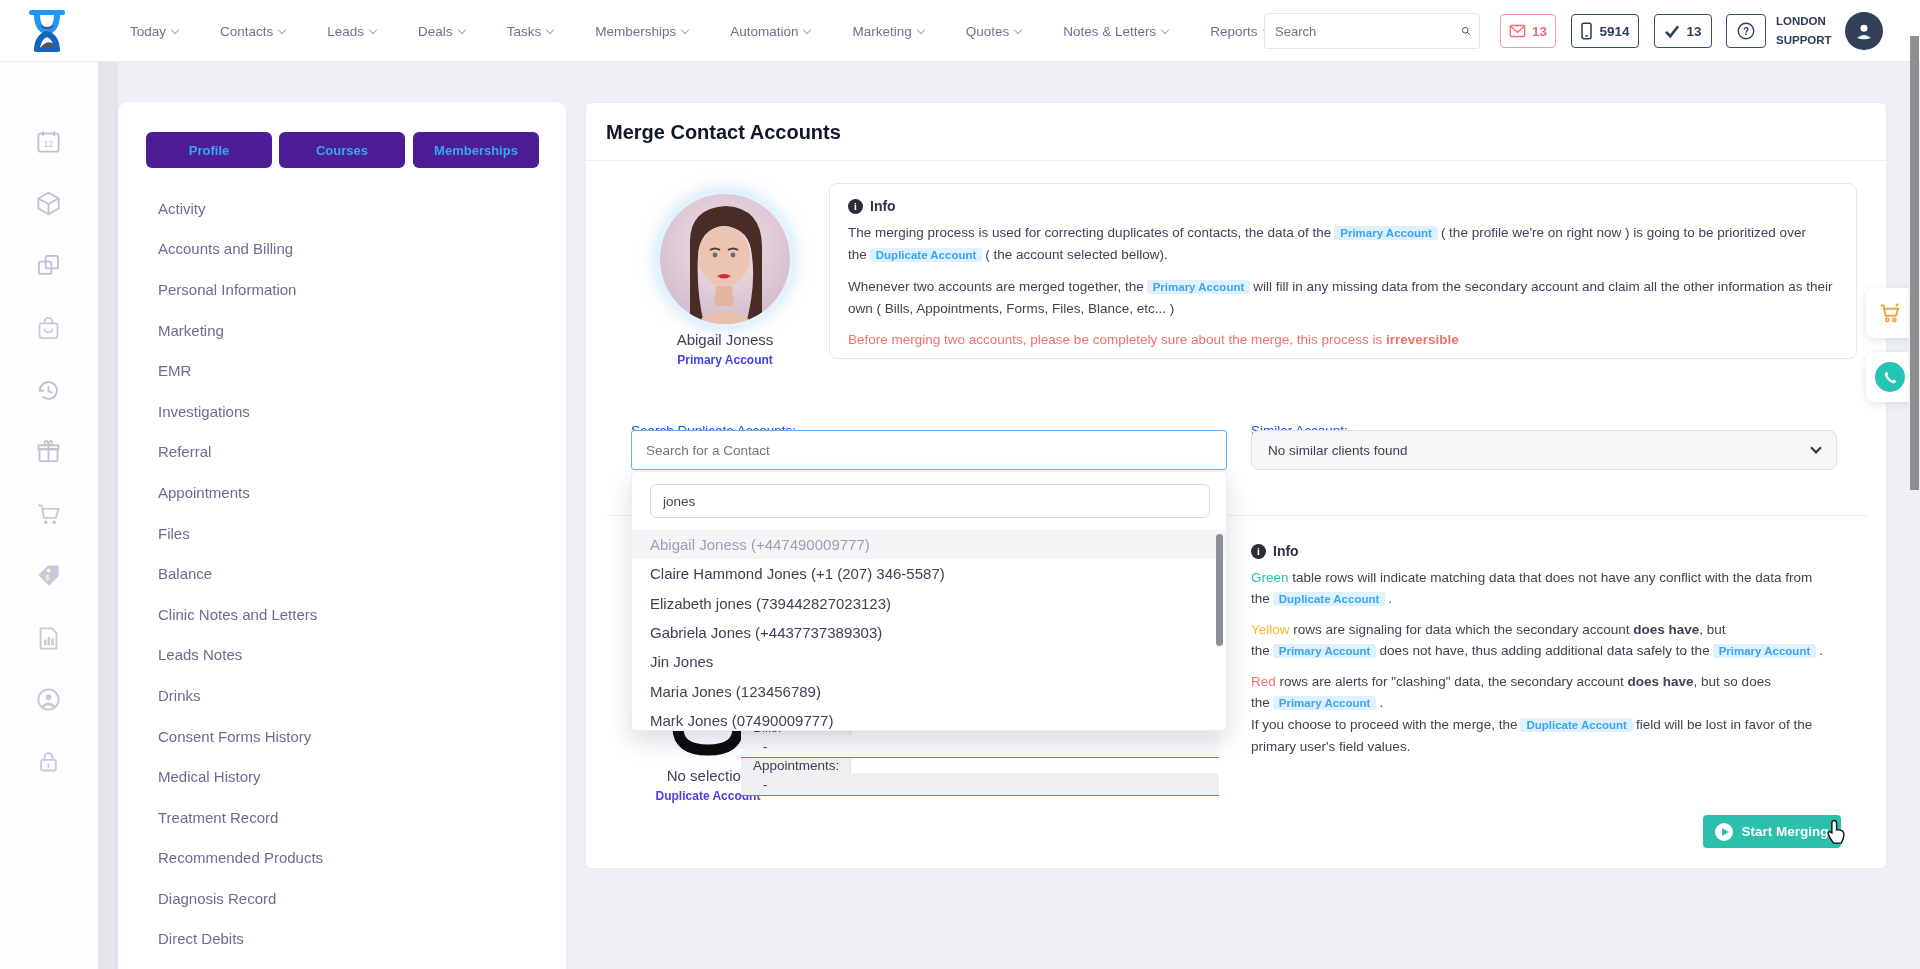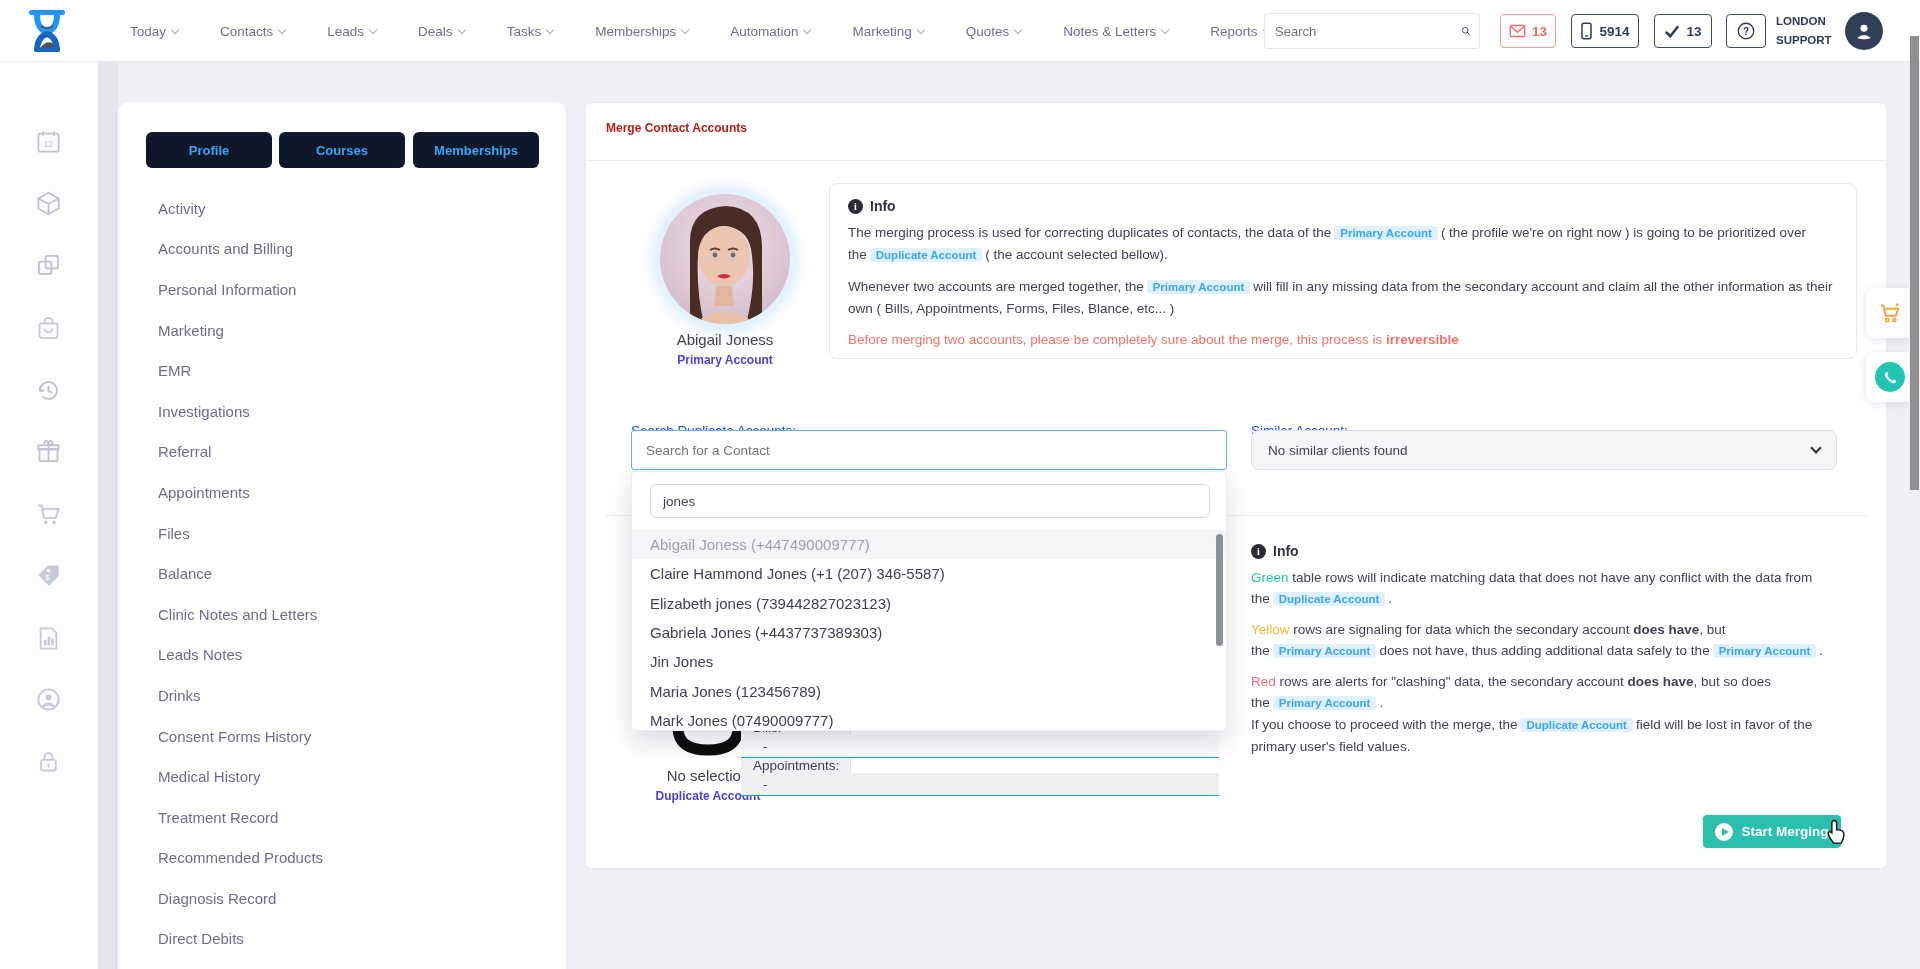--- a/index.html
+++ b/index.html
@@ -25,28 +25,28 @@
   .support { position:absolute; left:1776px; top:12px; width:66px; font-size:11.5px; font-weight:bold; color:#2e3a59; line-height:19px; }
   .avatar-top { position:absolute; left:1845px; top:12px; width:38px; height:38px; border-radius:50%; background:#324057; display:flex; align-items:center; justify-content:center; cursor:pointer; }
 
   
   .rail { position:absolute; left:0; top:62px; width:98px; height:907px; background:#fdfdfe; z-index:30; }
   .rail .ric { position:absolute; left:35px; cursor:pointer; }
   .gutter { position:absolute; left:98px; top:62px; width:20px; height:907px; background:#e4e6ec; }
 
   
   .left-card { position:absolute; left:118px; top:102px; width:448px; height:900px; background:#fff; border-radius:10px; box-shadow:0 2px 6px rgba(120,130,160,.08); overflow:hidden; z-index:5; }
-  .tab { position:absolute; top:30px; height:36px; width:126px; background:#0f172a; color:#38a7f3; font-size:13px; font-weight:bold; border-radius:6px; display:flex; align-items:center; justify-content:center; cursor:pointer; }
+  .tab { position:absolute; top:30px; height:36px; width:126px; background:#4c1d95; color:#38a7f3; font-size:13px; font-weight:bold; border-radius:6px; display:flex; align-items:center; justify-content:center; cursor:pointer; }
   .tab.t1 { left:28px; } .tab.t2 { left:161px; } .tab.t3 { left:295px; }
   .pmenu { position:absolute; left:40px; top:86px; right:10px; list-style:none; }
   .pmenu li { height:40.6px; display:flex; align-items:center; font-size:15px; color:#696e8d; cursor:pointer; }
 
   
   .main-card { position:absolute; left:585px; top:102px; width:1302px; height:767px; background:#fff; border:1px solid #e9eaf0; border-radius:6px; z-index:4; }
-  .mc-title { position:absolute; left:20px; top:18px; font-size:12px; font-weight:bold; color:#b91c1c; }
+  .mc-title { position:absolute; left:20px; top:18px; font-size:20px; font-weight:bold; color:#0f172a; }
   .hr1 { position:absolute; left:0; top:57px; width:100%; height:1px; background:#eceef4; }
   .hr2 { position:absolute; left:20px; top:412px; width:1262px; height:1px; background:#eceef4; }
 
   .portrait-wrap { position:absolute; left:74px; top:91px; width:130px; height:130px; border-radius:50%; box-shadow:0 0 0 5px #e3f2fd, 0 0 20px rgba(90,170,245,.55); overflow:hidden; }
   .p-name { position:absolute; left:39px; top:228px; width:200px; text-align:center; font-size:15px; color:#3f4254; }
   .p-role { position:absolute; left:39px; top:250px; width:200px; text-align:center; font-size:12px; font-weight:bold; color:#4a3fe0; cursor:pointer; }
 
   .info-box1 { position:absolute; left:243px; top:80px; width:1028px; height:176px; border:1px solid #e5e7ee; border-radius:8px; padding:14px 18px; }
   .info-head { display:flex; align-items:center; gap:7px; font-size:14px; font-weight:bold; color:#2f3346; margin-bottom:8px; }
   .i-ic { width:15px; height:15px; border-radius:50%; background:#2b2b35; color:#fff; font-size:10px; font-weight:bold; display:inline-flex; align-items:center; justify-content:center; font-family:"Liberation Serif", serif; }

